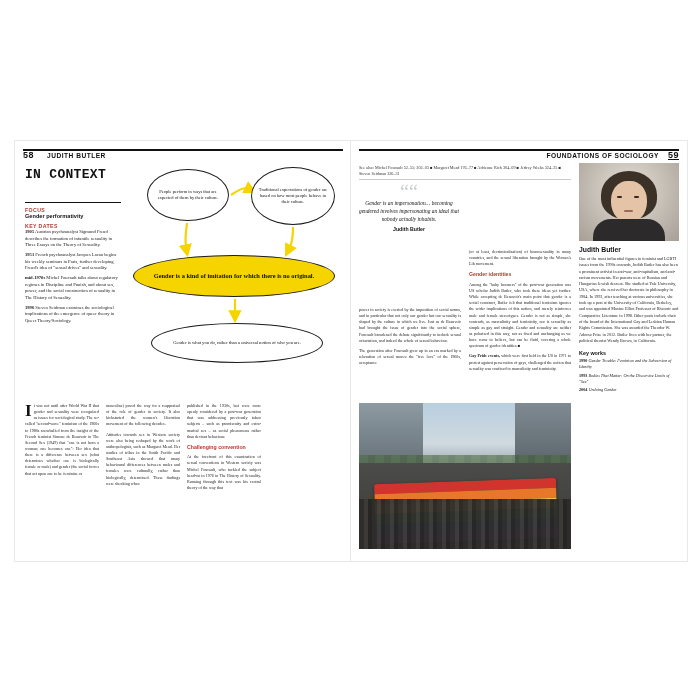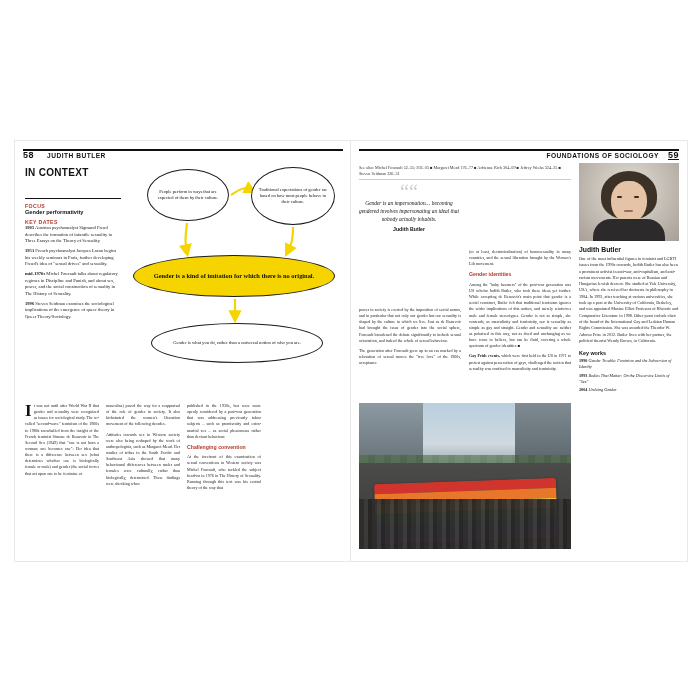--- a/index.html
+++ b/index.html
@@ -11,21 +11,21 @@
   .gutter{position:absolute;left:335px;top:0;width:2px;height:100%;background:linear-gradient(90deg,#f2f2f2,#dcdcdc,#f7f7f7);}
 
   
   .runhead{position:absolute;top:9px;font-family:"Liberation Sans",sans-serif;font-weight:bold;letter-spacing:.5px;}
   .folio{font-size:9px;color:#111;}
   .runtitle{font-size:6.6px;color:#111;}
   .rule{position:absolute;height:2px;background:#111;}
 
   
   .incontext{position:absolute;left:10px;top:26px;width:96px;}
-  .ic-title{font-family:Liberation Sans, sans-serif;font-weight:bold;font-size:10px;letter-spacing:.3px;color:#111;margin-bottom:20px;}
+  .ic-title{font-family:Liberation Mono, monospace;font-weight:bold;font-size:13px;letter-spacing:.3px;color:#111;margin-bottom:20px;}
   .ic-rule{height:1px;background:#111;margin-bottom:4px;}
   .ic-h{font-family:"Liberation Sans",sans-serif;font-size:5.2px;font-weight:bold;color:#b23a2e;letter-spacing:.4px;margin-top:4px;}
   .ic-sub{font-family:"Liberation Sans",sans-serif;font-size:5.6px;font-weight:bold;color:#111;margin-bottom:2px;}
   .ic-entry{font-size:4.6px;line-height:1.45;color:#222;margin-bottom:3px;text-align:left;}
   .ic-entry b{font-weight:bold;}
 
   
   .diagram{position:absolute;left:112px;top:22px;width:214px;height:230px;}
   .bubble{position:absolute;border:1.2px solid #1c1c1c;background:#fff;border-radius:50%/50%;display:flex;align-items:center;justify-content:center;text-align:center;padding:6px;box-sizing:border-box;}
   .bubble span{font-size:4.5px;line-height:1.4;color:#111;}

